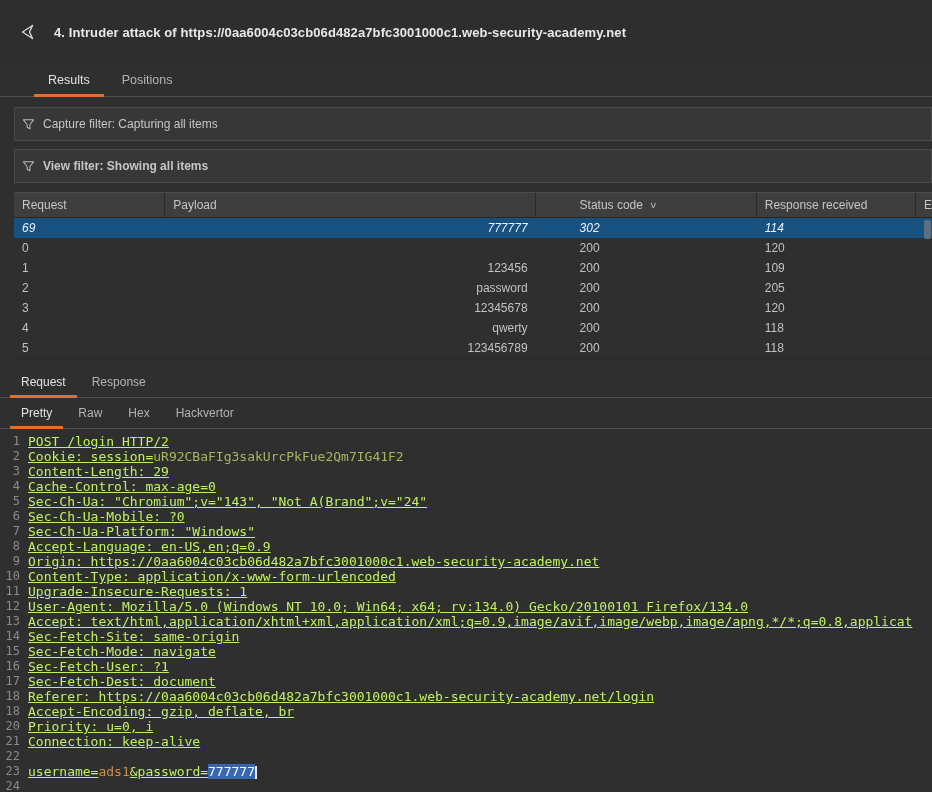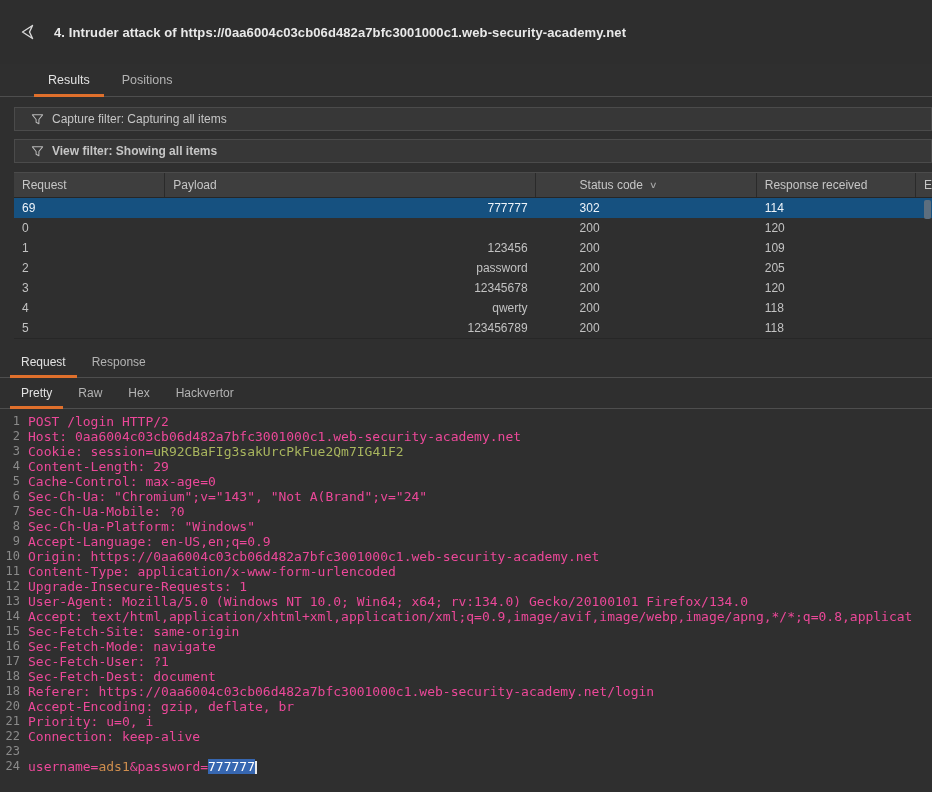--- a/index.html
+++ b/index.html
@@ -18,47 +18,47 @@
 
   
   .tabbar { display: flex; border-bottom: 1px solid #4e4e4e; padding-left: 32px; background: #2f2f2f; }
   .tabbar.sub { padding-left: 8px; }
   .tab { padding: 9px 16px; font-size: 12.5px; color: #b3b3b3; cursor: pointer; position: relative; white-space: nowrap; }
   .tabbar.sub .tab { padding: 8px 13px; font-size: 12px; }
   .tab.active { color: #e2e2e2; }
   .tab.active::after { content: ""; position: absolute; left: 2px; right: 2px; bottom: -1px; height: 3px; background: #e0702c; }
 
   
-  .filterbar { margin: 10px 0 0 14px; height: 24px; background: #373737; border: 1px solid #4b4b4b; display: flex; align-items: center; padding: 0 16px; font-size: 12px; color: #c6c6c6; cursor: pointer; }
+  .filterbar { margin: 10px 0 0 14px; height: 34px; background: #373737; border: 1px solid #4b4b4b; display: flex; align-items: center; padding: 0 7px; font-size: 12px; color: #c6c6c6; cursor: pointer; }
   .filterbar.vf { margin-top: 8px; font-weight: bold; }
   .filterbar svg { margin-right: 8px; flex: none; }
 
   
   .table { margin: 9px 0 0 14px; position: relative; }
   .thead { display: flex; height: 26px; background: #3e3e3e; border-top: 1px solid #4b4b4b; border-bottom: 1px solid #262626; }
   .th { display: flex; align-items: center; padding: 0 8px; font-size: 12px; color: #c6c6c6; border-right: 1px solid #2a2a2a; overflow: hidden; white-space: nowrap; cursor: pointer; }
   .th:last-child { border-right: none; }
   .c0 { width: 152px; } .c1 { width: 372px; text-align: right; } .c2 { width: 186px; margin-left: 36px; } .c3 { width: 160px; } .c4 { flex: 1; }
   .sort { font-size: 9px; color: #a6a6a6; margin-left: 7px; transform: scaleX(1.3); }
   .tbody { border-bottom: 1px solid #272727; }
   .trow { display: flex; height: 20px; align-items: center; cursor: default; }
   .trow.selected { background: #165180; }
-  .trow.selected .tcell { color: #eef4fa; }
+  .trow.selected .tcell { color: #eef4fa; font-style: italic; }
   .tcell { padding: 0 8px; font-size: 12px; color: #c2c2c2; overflow: hidden; white-space: nowrap; height: 20px; line-height: 20px; }
   .scrollthumb { position: absolute; right: 1px; top: 28px; width: 7px; height: 19px; background: #5d6e7e; border-radius: 2px; }
 
   .gap { height: 8px; }
 
   
   .editor { display: flex; padding-top: 5px; height: 379px; overflow: hidden; background: #2f2f2f;
             font-family: "DejaVu Sans Mono", monospace; font-size: 13px; line-height: 15px; }
   .gutter { width: 20px; flex: none; text-align: right; color: #8b8b8b; font-size: 12px; line-height: 15px; }
   .code { margin-left: 8px; flex: 1; overflow: hidden; }
   .cline { white-space: pre; min-height: 15px; color: #cbcbcb; }
-  .seg-plain { color: #ec4899; }
+  .seg-plain { color: #bef264; text-decoration: underline; }
   .seg-value { color: #a8b55e; }
   .seg-param { color: #cf8e4e; }
   .seg-sel { background: #3767b1; color: #ffffff; }
   .caret { display: inline-block; width: 2px; height: 13px; background: #eaeaea; vertical-align: text-bottom; }
 </style>
 </head>
 <body>
 
 <div class="header">
   <div class="back-btn">
@@ -196,21 +196,20 @@
       <div class="lnum">18</div>
       <div class="lnum">18</div>
       <div class="lnum">20</div>
       <div class="lnum">21</div>
       <div class="lnum">22</div>
       <div class="lnum">23</div>
       <div class="lnum">24</div>
     </div>
   <div class="code">
       <div class="cline"><span class="seg-plain">POST /login HTTP/2</span></div>
-      <div class="cline"><span class="seg-plain">Host: 0aa6004c03cb06d482a7bfc3001000c1.web-security-academy.net</span></div>
       <div class="cline"><span class="seg-plain">Cookie: session=</span><span class="seg-value">uR92CBaFIg3sakUrcPkFue2Qm7IG41F2</span></div>
       <div class="cline"><span class="seg-plain">Content-Length: 29</span></div>
       <div class="cline"><span class="seg-plain">Cache-Control: max-age=0</span></div>
       <div class="cline"><span class="seg-plain">Sec-Ch-Ua: "Chromium";v="143", "Not A(Brand";v="24"</span></div>
       <div class="cline"><span class="seg-plain">Sec-Ch-Ua-Mobile: ?0</span></div>
       <div class="cline"><span class="seg-plain">Sec-Ch-Ua-Platform: "Windows"</span></div>
       <div class="cline"><span class="seg-plain">Accept-Language: en-US,en;q=0.9</span></div>
       <div class="cline"><span class="seg-plain">Origin: https://0aa6004c03cb06d482a7bfc3001000c1.web-security-academy.net</span></div>
       <div class="cline"><span class="seg-plain">Content-Type: application/x-www-form-urlencoded</span></div>
       <div class="cline"><span class="seg-plain">Upgrade-Insecure-Requests: 1</span></div>

